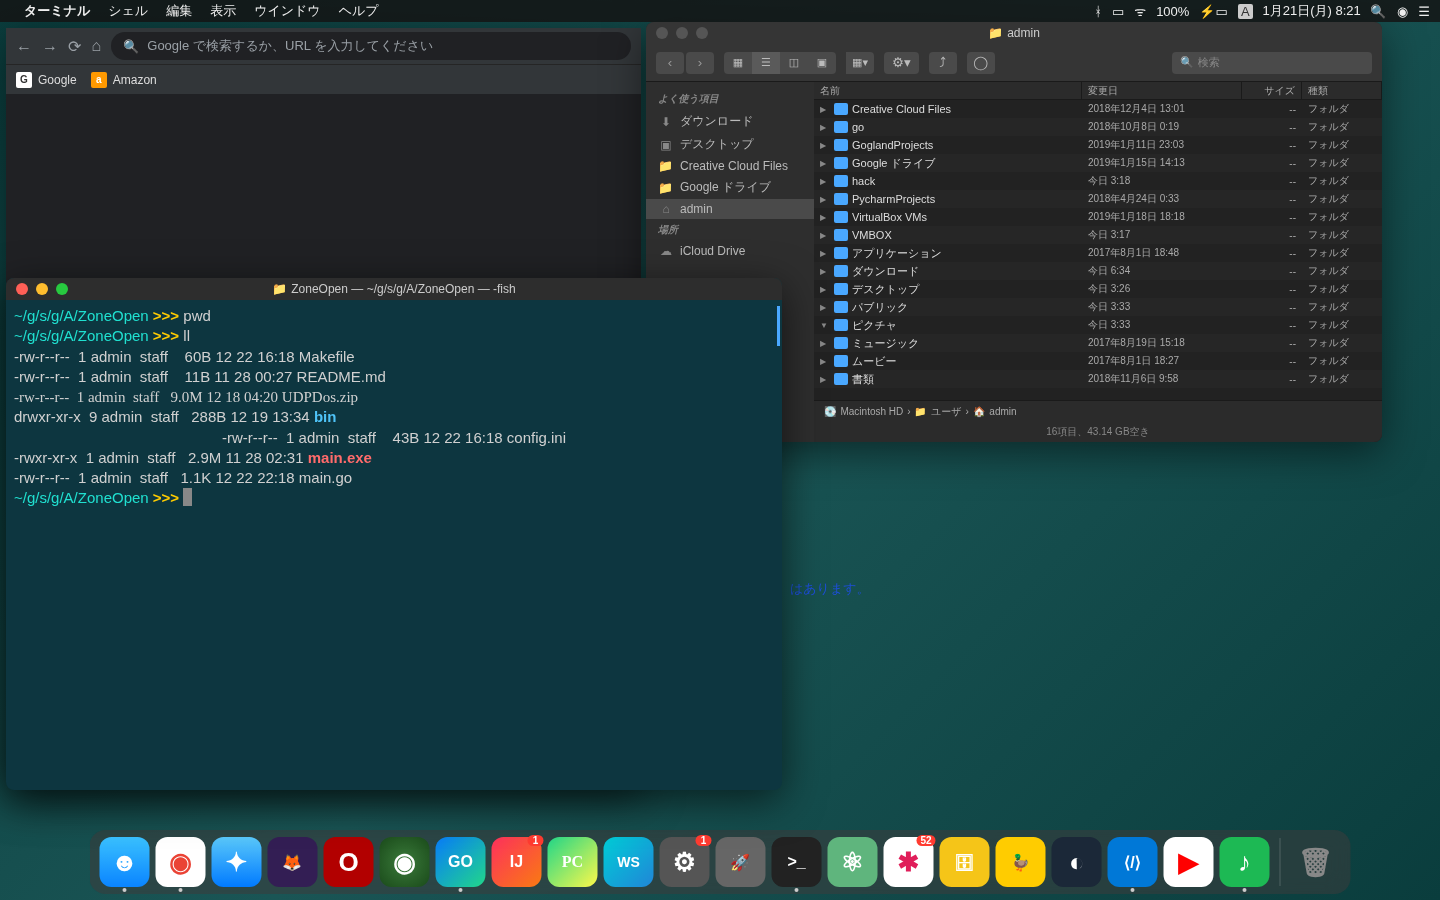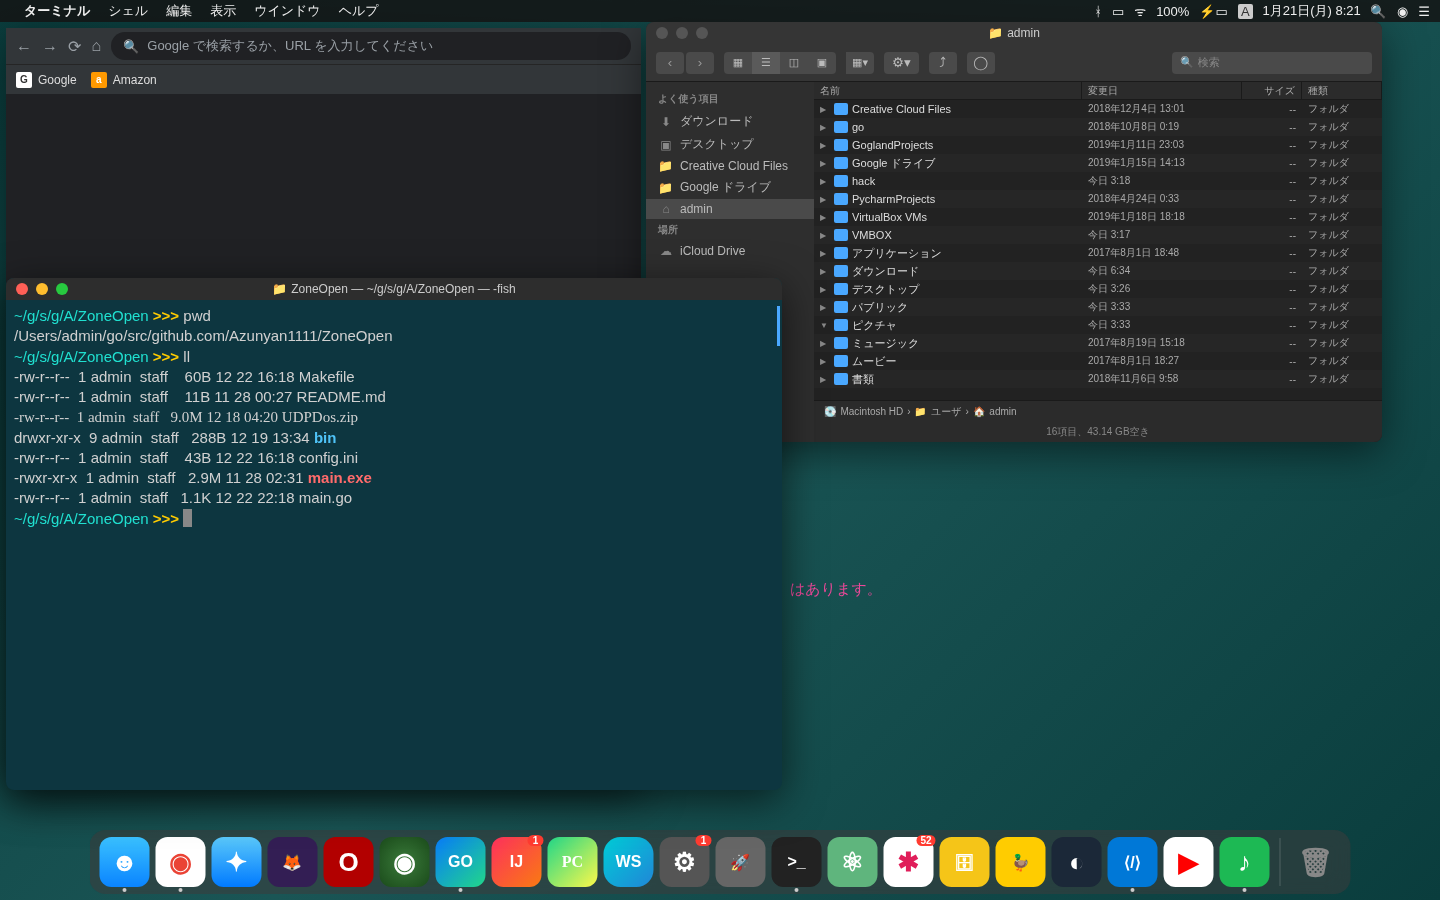--- a/index.html
+++ b/index.html
@@ -38,21 +38,21 @@
 .finder-nav button { width: 28px; height: 22px; background: #4a4a4a; border: none; color: #999; border-radius: 4px; }
 .finder-viewbtns { display: flex; gap: 0; }
 .finder-viewbtns button { width: 28px; height: 22px; background: #4a4a4a; border: none; color: #bbb; font-size: 11px; }
 .finder-viewbtns button:first-child { border-radius: 4px 0 0 4px; }
 .finder-viewbtns button:last-child { border-radius: 0 4px 4px 0; }
 .finder-viewbtns button.active { background: #5a5a5a; }
 .finder-toolbar .spacer { flex: 1; }
 .finder-search { background: #4a4a4a; border-radius: 4px; height: 22px; width: 200px; display: flex; align-items: center; padding: 0 8px; color: #888; font-size: 11px; gap: 4px; }
 .finder-body { flex: 1; display: flex; overflow: hidden; }
 .finder-sidebar { width: 168px; background: #2e2e2e; padding: 6px 0; font-size: 12px; color: #bbb; overflow-y: auto; }
-.finder-sidebar .section-label { color: #888; font-size: 10px; padding: 4px 12px; font-weight: 600; }
+.finder-sidebar .section-label { color: #888; font-size: 10px; padding: 4px 12px; font-weight: 600; font-style: italic; }
 .finder-sidebar .sb-item { padding: 3px 12px; display: flex; align-items: center; gap: 6px; }
 .finder-sidebar .sb-item.selected { background: #4a4a4a; }
 .finder-sidebar .sb-icon { width: 16px; text-align: center; color: #888; }
 .finder-list { flex: 1; background: #222; display: flex; flex-direction: column; }
 .finder-headers { display: flex; background: #2b2b2b; height: 18px; font-size: 10px; color: #aaa; border-bottom: 1px solid #1a1a1a; }
 .finder-headers div { padding: 2px 6px; border-right: 1px solid #1a1a1a; }
 .col-name { flex: 1; }
 .col-date { width: 160px; }
 .col-size { width: 60px; text-align: right; }
 .col-kind { width: 80px; }
@@ -60,21 +60,21 @@
 .finder-row { display: flex; height: 18px; font-size: 11px; color: #ddd; align-items: center; }
 .finder-row:nth-child(even) { background: #262626; }
 .finder-row .col-name { display: flex; align-items: center; gap: 4px; padding-left: 6px; }
 .finder-row .disclosure { color: #888; font-size: 8px; width: 10px; }
 .finder-row .folder-icon { width: 14px; height: 12px; background: #4aa8ff; border-radius: 2px; }
 .finder-row .col-date, .finder-row .col-size, .finder-row .col-kind { color: #aaa; font-size: 10px; padding: 0 6px; }
 .finder-path { height: 22px; background: #2b2b2b; display: flex; align-items: center; padding: 0 10px; font-size: 10px; color: #aaa; gap: 4px; border-top: 1px solid #1a1a1a; }
 .finder-status { height: 20px; background: #2b2b2b; text-align: center; font-size: 10px; color: #888; line-height: 20px; }
 
 
-.body-text { position: absolute; top: 580px; left: 790px; color: #ec4899; font-size: 15px; font-family: Liberation Serif, serif; }
+.body-text { position: absolute; top: 580px; left: 790px; color: #1d4ed8; font-size: 13px; font-family: Liberation Serif, serif; }
 
 
 .terminal { position: absolute; top: 278px; left: 6px; width: 776px; height: 512px; background: #0d3640; border-radius: 8px; box-shadow: 0 10px 40px rgba(0,0,0,0.6); z-index: 50; }
 .terminal-titlebar { height: 22px; background: #2d2d2d; display: flex; align-items: center; justify-content: center; color: #ccc; font-size: 12px; position: relative; border-radius: 8px 8px 0 0; }
 .terminal-titlebar .traffic-lights { position: absolute; left: 10px; }
 .terminal-titlebar .traffic-lights .red { background: #ff5f56; }
 .terminal-titlebar .traffic-lights .yellow { background: #ffbd2e; }
 .terminal-titlebar .traffic-lights .green { background: #27c93f; }
 .terminal-titlebar .folder-ico { color: #4aa8ff; margin-right: 4px; }
 .terminal-content { padding: 6px 8px; font-family: "Menlo", "Consolas", monospace; font-size: 15px; line-height: 1.35; color: #d0d0d0; }
@@ -399,46 +399,45 @@
       <span class="red"></span>
         <span class="yellow"></span>
         <span class="green"></span>
     </div>
     <span class="folder-ico">📁</span>
     <span>ZoneOpen — ~/g/s/g/A/ZoneOpen — -fish</span>
   </div>
   <div class="term-right-bar"></div>
   <div class="terminal-content">
     <div><span class="prompt-path">~/g/s/g/A/ZoneOpen</span> <span class="prompt-arrows">&gt;&gt;&gt;</span> <span class="cmd">pwd</span></div>
-    <div>/Users/admin/go/src/github.com/Azunyan1111/ZoneOpen</div>
     <div><span class="prompt-path">~/g/s/g/A/ZoneOpen</span> <span class="prompt-arrows">&gt;&gt;&gt;</span> <span class="cmd">ll</span></div>
     <div id="term-files">
         <div style="white-space: pre;">-rw-r--r--  1 admin  staff    60B 12 22 16:18 Makefile</div>
         <div style="white-space: pre;">-rw-r--r--  1 admin  staff    11B 11 28 00:27 README.md</div>
         <div style="white-space: pre; font-family: Liberation Serif, serif;">-rw-r--r--  1 admin  staff   9.0M 12 18 04:20 UDPDos.zip</div>
         <div style="white-space: pre;">drwxr-xr-x  9 admin  staff   288B 12 19 13:34 <span class="file-dir">bin</span></div>
-        <div style="white-space: pre;">-rw-r--r--  1 admin  staff    43B 12 22 16:18 config.ini</div>
+        <div style="white-space: pre; text-align: center;">-rw-r--r--  1 admin  staff    43B 12 22 16:18 config.ini</div>
         <div style="white-space: pre;">-rwxr-xr-x  1 admin  staff   2.9M 11 28 02:31 <span class="file-exe">main.exe</span></div>
         <div style="white-space: pre;">-rw-r--r--  1 admin  staff   1.1K 12 22 22:18 main.go</div>
       </div>
     <div><span class="prompt-path">~/g/s/g/A/ZoneOpen</span> <span class="prompt-arrows">&gt;&gt;&gt;</span> <span class="cursor"></span></div>
   </div>
 </div>
 
 <div class="dock" id="dock">
     <div class="dock-item" style="background: linear-gradient(rgb(58, 193, 255), rgb(10, 132, 255)); font-size: 26px;">☻<span class="indicator"></span></div>
     <div class="dock-item" style="background: rgb(255, 255, 255); color: rgb(234, 67, 53); font-size: 26px;">◉<span class="indicator"></span></div>
     <div class="dock-item" style="background: linear-gradient(rgb(90, 200, 250), rgb(0, 122, 255)); font-size: 26px;">✦</div>
     <div class="dock-item" style="background: rgb(51, 30, 84); font-size: 16px;">🦊</div>
     <div class="dock-item" style="background: rgb(178, 0, 0); font-size: 26px;">O</div>
     <div class="dock-item" style="background: radial-gradient(rgb(58, 122, 58), rgb(26, 74, 26)); font-size: 26px;">◉</div>
     <div class="dock-item" style="background: linear-gradient(135deg, rgb(8, 124, 250), rgb(33, 215, 137)); font-size: 16px;">GO<span class="indicator"></span></div>
     <div class="dock-item" style="background: linear-gradient(135deg, rgb(254, 49, 93), rgb(249, 122, 18)); font-size: 16px;">IJ<span class="badge">1</span></div>
     <div class="dock-item" style="background: linear-gradient(135deg, rgb(33, 215, 137), rgb(252, 248, 74)); font-size: 16px; font-family: Liberation Serif, serif;">PC</div>
-    <div class="dock-item" style="background: linear-gradient(135deg, rgb(0, 205, 215), rgb(32, 134, 215)); font-size: 16px; border-radius: 17px;">WS</div>
+    <div class="dock-item" style="background: linear-gradient(135deg, rgb(0, 205, 215), rgb(32, 134, 215)); font-size: 14px;">WS</div>
     <div class="dock-item" style="background: rgb(85, 85, 85); font-size: 26px;">⚙<span class="badge">1</span></div>
     <div class="dock-item" style="background: rgb(102, 102, 102); font-size: 16px;">🚀</div>
     <div class="dock-item" style="background: rgb(34, 34, 34); font-size: 16px;">&gt;_<span class="indicator"></span></div>
     <div class="dock-item" style="background: rgb(95, 181, 125); font-size: 26px;">⚛</div>
     <div class="dock-item" style="background: rgb(255, 255, 255); color: rgb(224, 30, 90); font-size: 26px;">✱<span class="badge">52</span></div>
     <div class="dock-item" style="background: rgb(245, 197, 24); font-size: 16px;">🗄</div>
     <div class="dock-item" style="background: rgb(255, 204, 0); font-size: 16px;">🦆</div>
     <div class="dock-item" style="background: rgb(27, 40, 56); font-size: 26px;">◐</div>
     <div class="dock-item" style="background: rgb(0, 120, 215); font-size: 16px;">⟨/⟩<span class="indicator"></span></div>
     <div class="dock-item" style="background: rgb(255, 255, 255); color: rgb(255, 0, 0); font-size: 26px;">▶</div>

